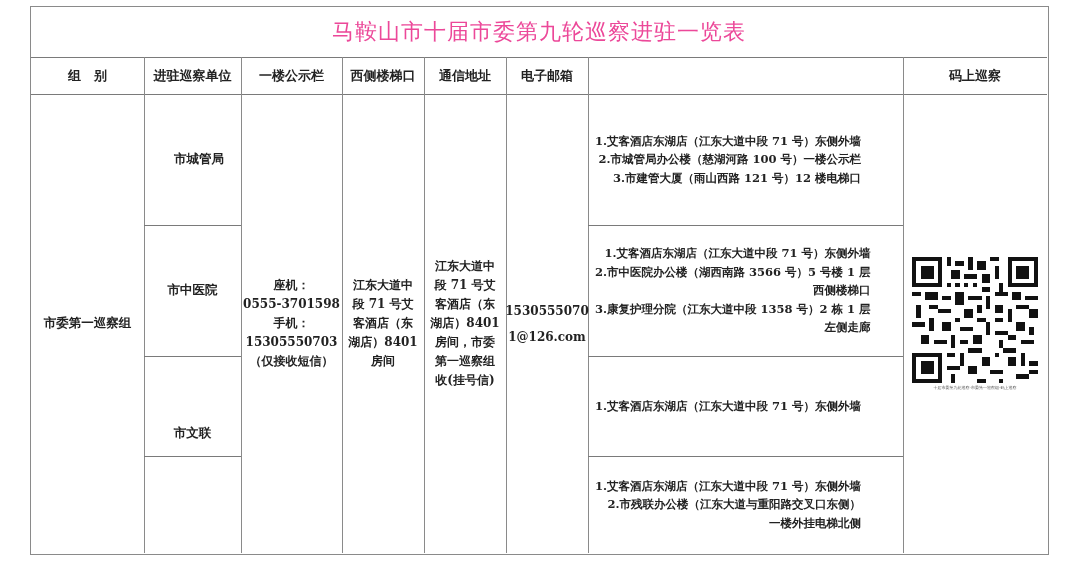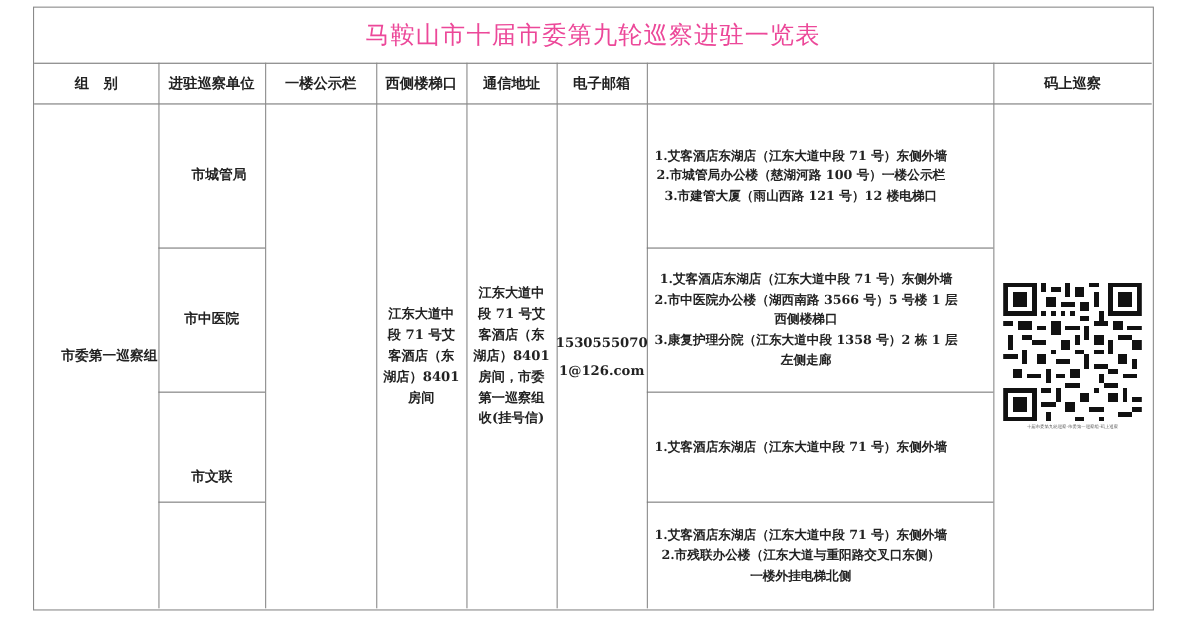--- a/index.html
+++ b/index.html
@@ -62,21 +62,21 @@
   }
   .mixed {
     font-family: "DejaVu Serif", "Liberation Serif", serif;
     font-size: 12px;
     font-weight: bold;
     line-height: 19px;
     color: #222;
   }
   .mailbox {
     justify-content: flex-start;
-    text-align: center;
+    text-align: right;
     padding-left: 7px;
     padding-right: 4px;
   }
   .mailbox .lines {
     display: flex;
     flex-direction: column;
   }
   .mailbox .lines span {
     font-family: "DejaVu Serif", "Liberation Serif", serif;
     font-size: 11.5px;
@@ -129,26 +129,35 @@
   <div class="vline" style="left:557px;top:50px;height:496px;"></div>
   <div class="vline" style="left:872px;top:50px;height:496px;"></div>
 
   <div class="hline" style="left:113px;top:218px;width:97px;"></div>
   <div class="hline" style="left:113px;top:349px;width:97px;"></div>
   <div class="hline" style="left:113px;top:449px;width:97px;"></div>
   <div class="hline" style="left:557px;top:218px;width:315px;"></div>
   <div class="hline" style="left:557px;top:349px;width:315px;"></div>
   <div class="hline" style="left:557px;top:449px;width:315px;"></div>
 
-  <div class="cell body-text" style="left:12px;top:87px;width:113px;height:459px;">市委第一巡察组</div>
+  <div class="cell body-text" style="left:0;top:87px;width:113px;height:459px;">市委第一巡察组</div>
 
   <div class="cell body-text" style="left:113px;top:87px;width:97px;height:131px;padding-left:13px;">市城管局</div>
   <div class="cell body-text" style="left:113px;top:218px;width:97px;height:131px;">市中医院</div>
   <div class="cell body-text" style="left:113px;top:349px;width:97px;height:100px;margin-top:27px;">市文联</div>
 
+  <div class="cell" style="left:210px;top:87px;width:101px;height:459px;">
+    <div class="stack mixed">
+      <span>座机：</span>
+      <span>0555-3701598</span>
+      <span>手机：</span>
+      <span>15305550703</span>
+      <span>（仅接收短信）</span>
+    </div>
+  </div>
 
   <div class="cell" style="left:311px;top:87px;width:82px;height:459px;">
     <div class="stack mixed">
       <span>江东大道中</span>
       <span>段 71 号艾</span>
       <span>客酒店（东</span>
       <span>湖店）8401</span>
       <span>房间</span>
     </div>
   </div>

